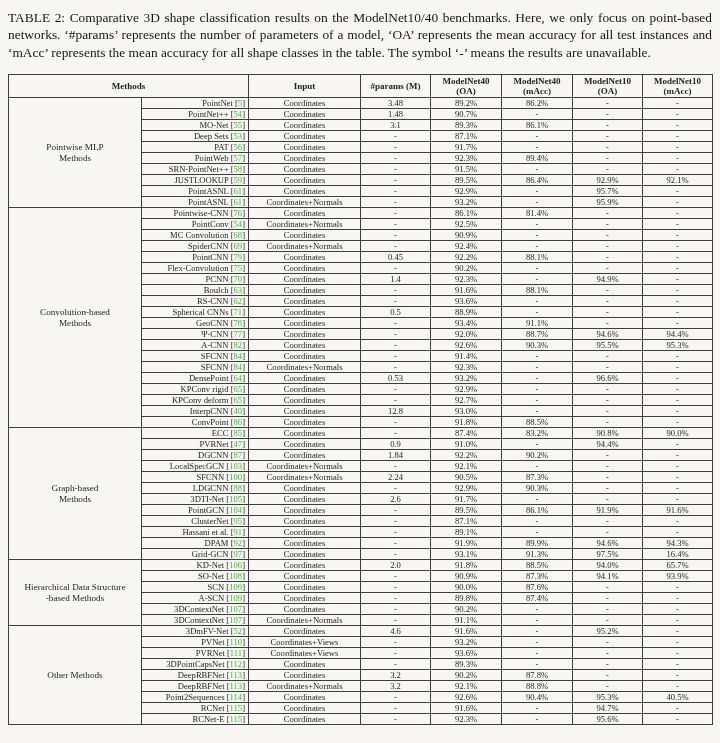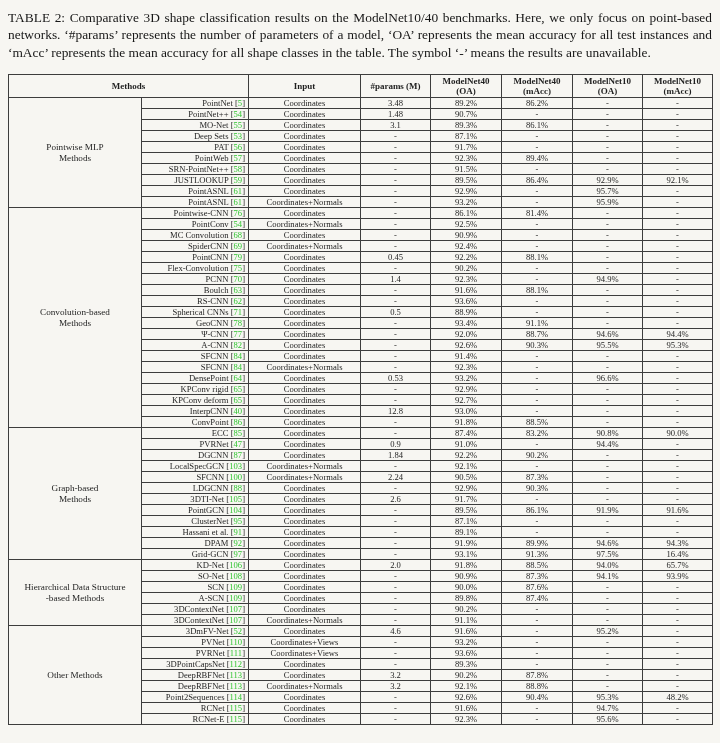--- a/index.html
+++ b/index.html
@@ -591,21 +591,21 @@
         <td>-</td>
         <td>-</td>
       </tr>
       <tr>
         <td class="method-cell"><span>Point2Sequences [</span><span class="cite">114</span><span>]</span></td>
         <td>Coordinates</td>
         <td>-</td>
         <td>92.6%</td>
         <td>90.4%</td>
         <td>95.3%</td>
-        <td>48.2%</td>
+        <td>40.5%</td>
       </tr>
       <tr>
         <td class="method-cell"><span>RCNet [</span><span class="cite">115</span><span>]</span></td>
         <td>Coordinates</td>
         <td>-</td>
         <td>91.6%</td>
         <td>-</td>
         <td>94.7%</td>
         <td>-</td>
       </tr>

